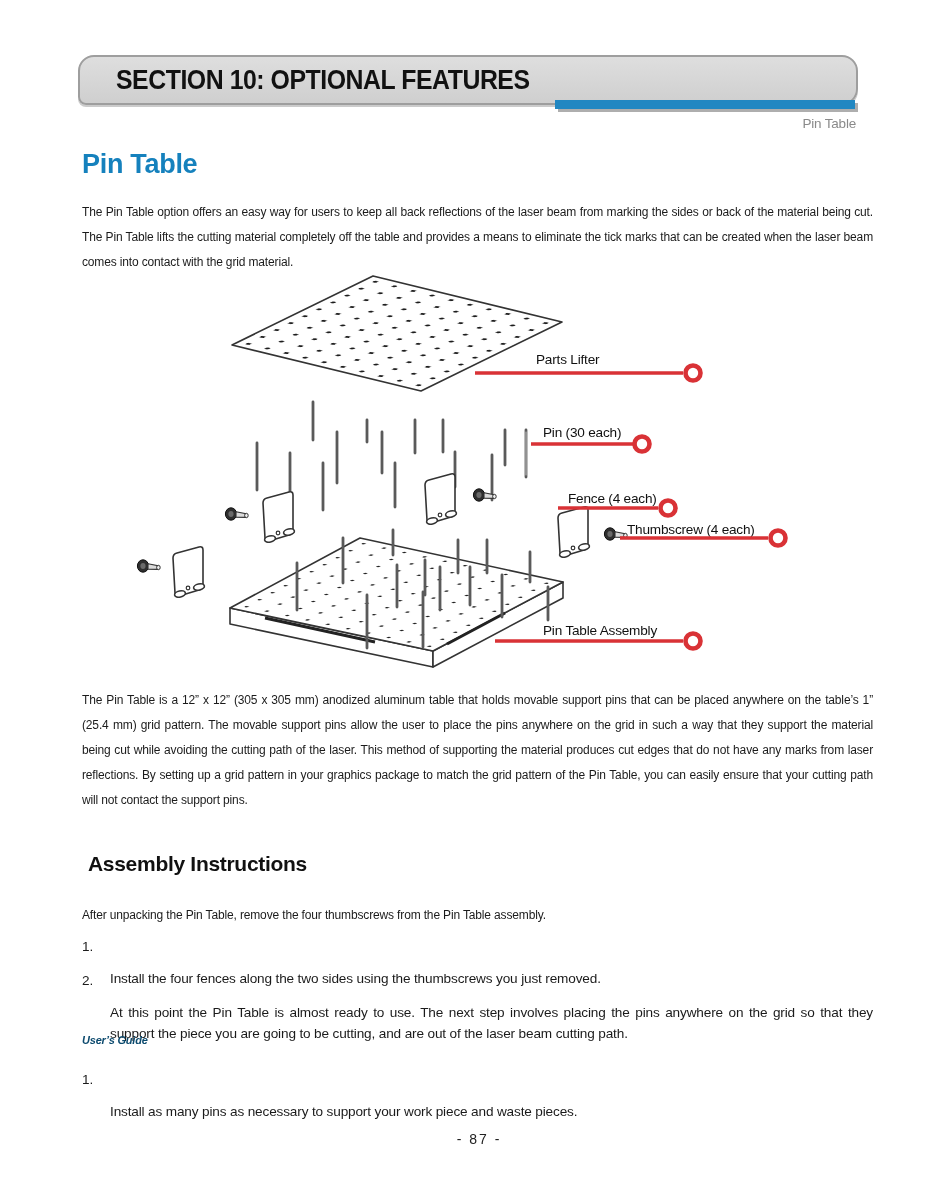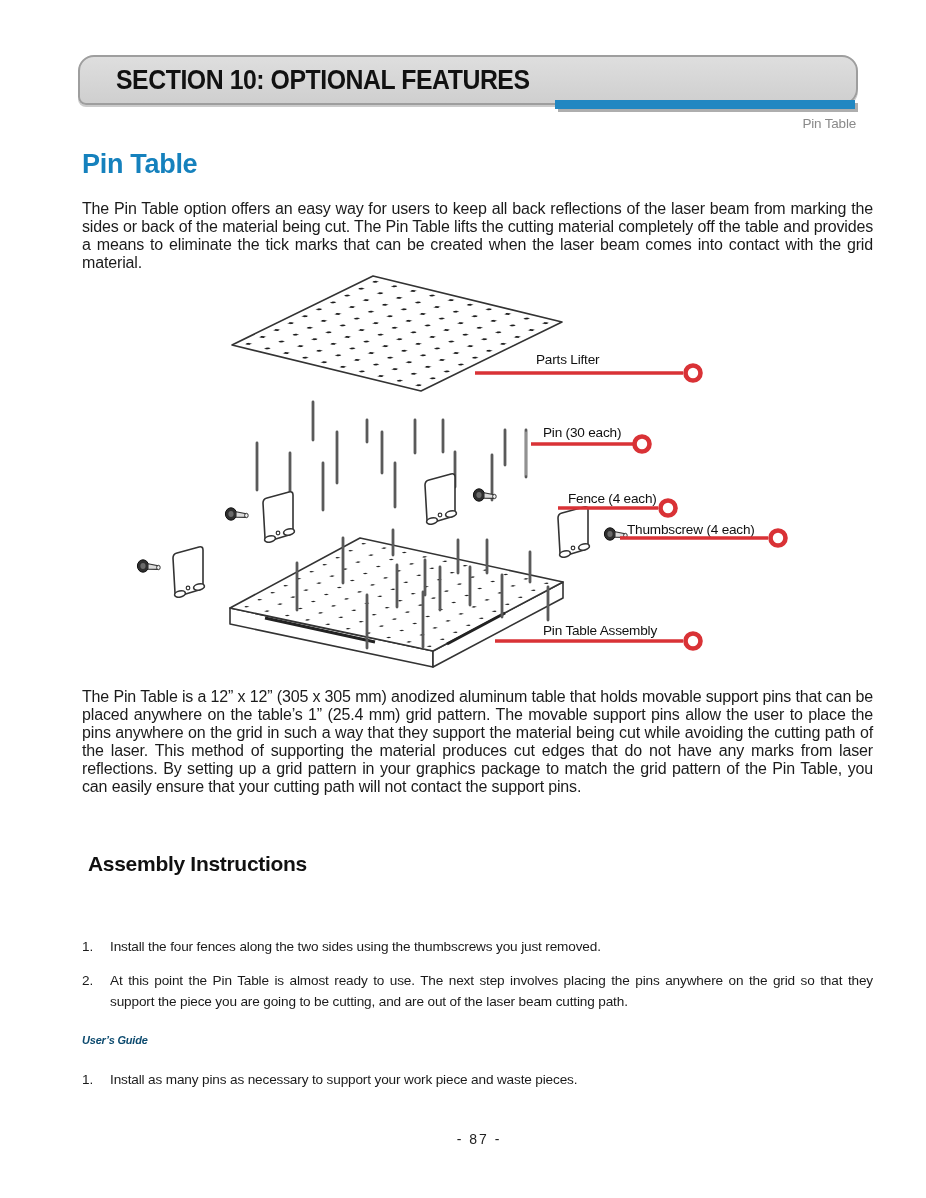--- a/index.html
+++ b/index.html
@@ -38,36 +38,36 @@
     font-size:13.5px; color:#8a8a8a; letter-spacing:-0.2px;
   }
 
   
   .doc-title {
     position:absolute; left:82px; top:149px;
     font-size:27px; font-weight:bold; color:#1581bd; letter-spacing:-0.3px;
   }
   .para {
     position:absolute; left:82px; width:791px;
-    font-size:16px; line-height:18px; letter-spacing:-0.15px;
+    font-size:12px; line-height:25px; letter-spacing:-0.15px;
     text-align:justify; color:#1b1b1b;
   }
   .p-intro { top:200px; }
   .p-desc  { top:688px; }
   .h2 {
     position:absolute; left:88px; top:852px;
     font-size:21px; font-weight:bold; color:#111; letter-spacing:-0.3px;
   }
   .p-asm-intro { top:903px; text-align:left; }
   .step {
     position:absolute; left:82px; width:791px;
     display:flex; font-size:13.6px; line-height:21.4px; letter-spacing:-0.15px;
   }
   .step .num { flex:0 0 28px; }
-  .step .txt { flex:1; text-align:justify; }
+  .step .txt { flex:1; text-align:justify;margin-top:32px; }
   .s1 { top:936px; }
   .s2 { top:970px; }
   .h3 {
     position:absolute; left:82px; top:1034px;
     font-size:11px; font-weight:bold; color:#0c4a6e; letter-spacing:-0.2px;font-style:italic;
   }
   .ug1 { top:1069px; }
   .footer {
     position:absolute; left:0; top:1131px; width:926px;
     text-align:center; font-size:14px; color:#222; letter-spacing:2px;margin-left:16px;
@@ -210,20 +210,21 @@
         <text class="callout-text" x="468" y="363">Pin Table Assembly</text>
         <line class="callout-line" x1="420" y1="369" x2="608" y2="369"></line>
         <circle class="callout-dot" cx="618" cy="369" r="7.5"></circle>
       </g>
     </svg>
   </div>
 
   <p class="para p-desc">The Pin Table is a 12” x 12” (305 x 305 mm) anodized aluminum table that holds movable support pins that can be placed anywhere on the table’s 1” (25.4 mm) grid pattern. The movable support pins allow the user to place the pins anywhere on the grid in such a way that they support the material being cut while avoiding the cutting path of the laser. This method of supporting the material produces cut edges that do not have any marks from laser reflections. By setting up a grid pattern in your graphics package to match the grid pattern of the Pin Table, you can easily ensure that your cutting path will not contact the support pins.</p>
 
   <div class="h2">Assembly Instructions</div>
+  <p class="para p-asm-intro">After unpacking the Pin Table, remove the four thumbscrews from the Pin Table assembly.</p>
 
   <div class="step s1">
     <span class="num">1.</span>
     <span class="txt">Install the four fences along the two sides using the thumbscrews you just removed.</span>
   </div>
   <div class="step s2">
     <span class="num">2.</span>
     <span class="txt">At this point the Pin Table is almost ready to use. The next step involves placing the pins anywhere on the grid so that they support the piece you are going to be cutting, and are out of the laser beam cutting path.</span>
   </div>
 

